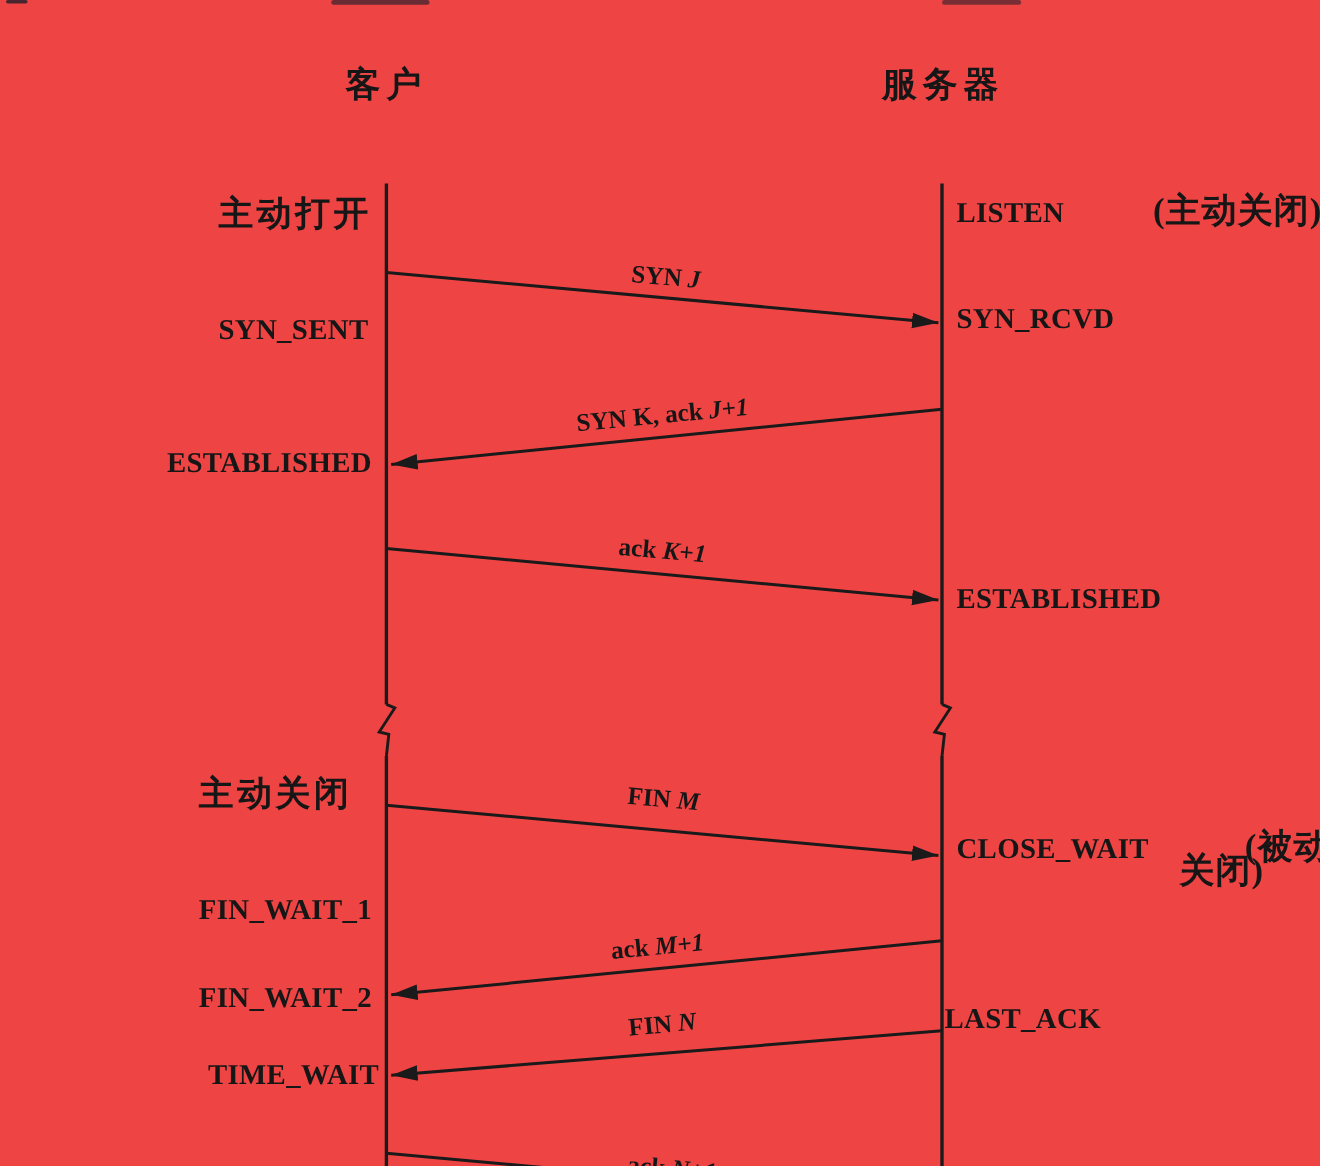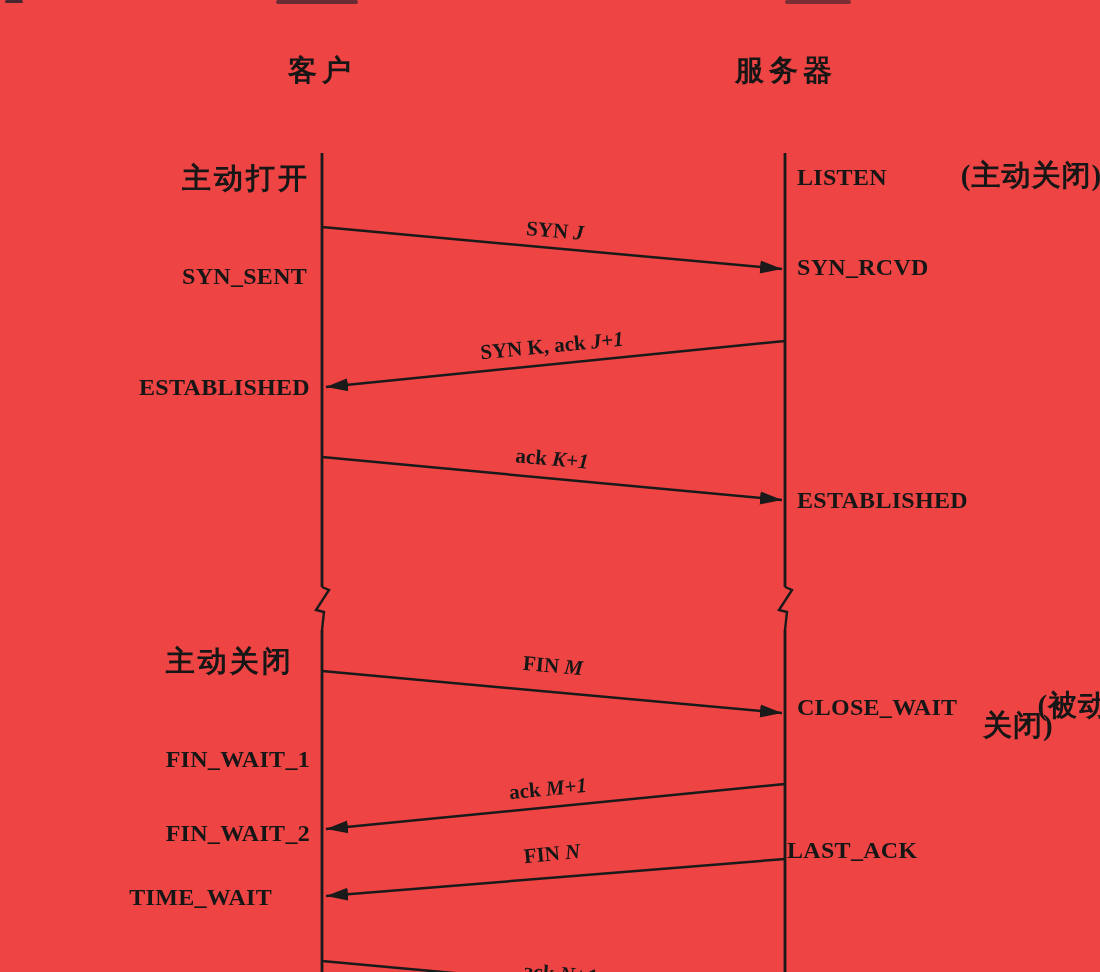--- a/index.html
+++ b/index.html
@@ -98,21 +98,21 @@
     <span class="state">ESTABLISHED</span>
   </div>
   <div class="lbl row row-r" style="right:790px;top:707px;">
     <span class="cn">主动关闭</span>
     <span class="gap"></span>
     <span class="state">FIN_WAIT_1</span>
   </div>
   <div class="lbl row row-r" style="right:790px;top:833px;">
     <span class="state">FIN_WAIT_2</span>
   </div>
-  <div class="lbl row row-r" style="right:828px;top:897px;">
+  <div class="lbl row row-r" style="right:784px;top:897px;">
     <span class="state">TIME_WAIT</span>
   </div>
 
   <div class="lbl row row-l" style="left:797px;top:176px;">
     <span class="state">LISTEN</span>
     <span class="gap" style="width:10px;"></span>
     <span class="cn" style="letter-spacing:1px;">(主动关闭)</span>
   </div>
   <div class="lbl row row-l" style="left:797px;top:267px;">
     <span class="state">SYN_RCVD</span>

